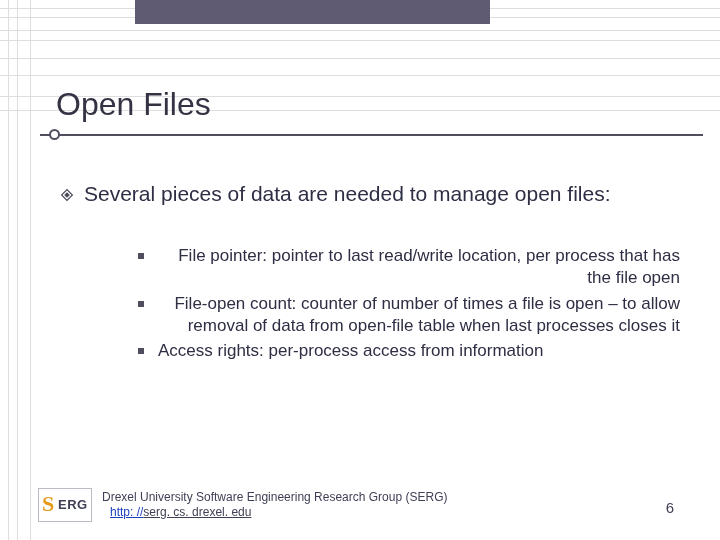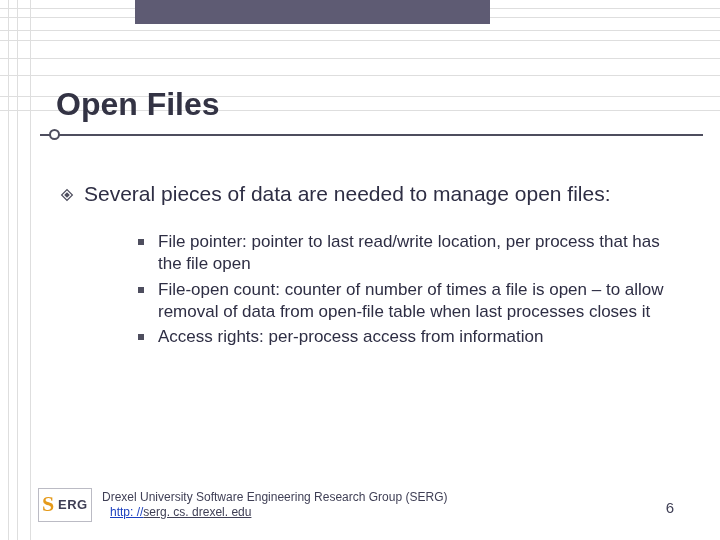--- a/index.html
+++ b/index.html
@@ -27,21 +27,21 @@
     left: 135px;
     width: 355px;
     height: 24px;
     background: #5e5b73;
   }
   .slide-title {
     position: absolute;
     top: 86px;
     left: 56px;
     font-size: 32px;
-    font-weight: 700;
+    font-weight: 400;
     color: #333344;
   }
   .title-underline {
     position: absolute;
     top: 134px;
     left: 40px;
     width: 663px;
     height: 2px;
     background: #4e4e5e;
   }
@@ -58,38 +58,39 @@
   }
   .content-area {
     position: absolute;
     top: 180px;
     left: 60px;
     right: 40px;
   }
   .main-bullet {
     display: flex;
     align-items: flex-start;
-    margin-bottom: 24px;
+    margin-bottom: 38px;
     text-align: center;
   }
   .diamond-svg {
     flex-shrink: 0;
     width: 14px;
     height: 14px;
     margin-top: 8px;
     margin-right: 10px;
   }
   .main-text {
     font-size: 21px;
     color: #2e2e44;
     line-height: 1.3;
   }
   .sub-list {
     margin-left: 78px;
     margin-top: 19px;
+    text-align: right;
   }
   .sub-bullet {
     display: flex;
     align-items: flex-start;
     margin-bottom: 4px;
   }
   .square {
     flex-shrink: 0;
     width: 6px;
     height: 6px;

